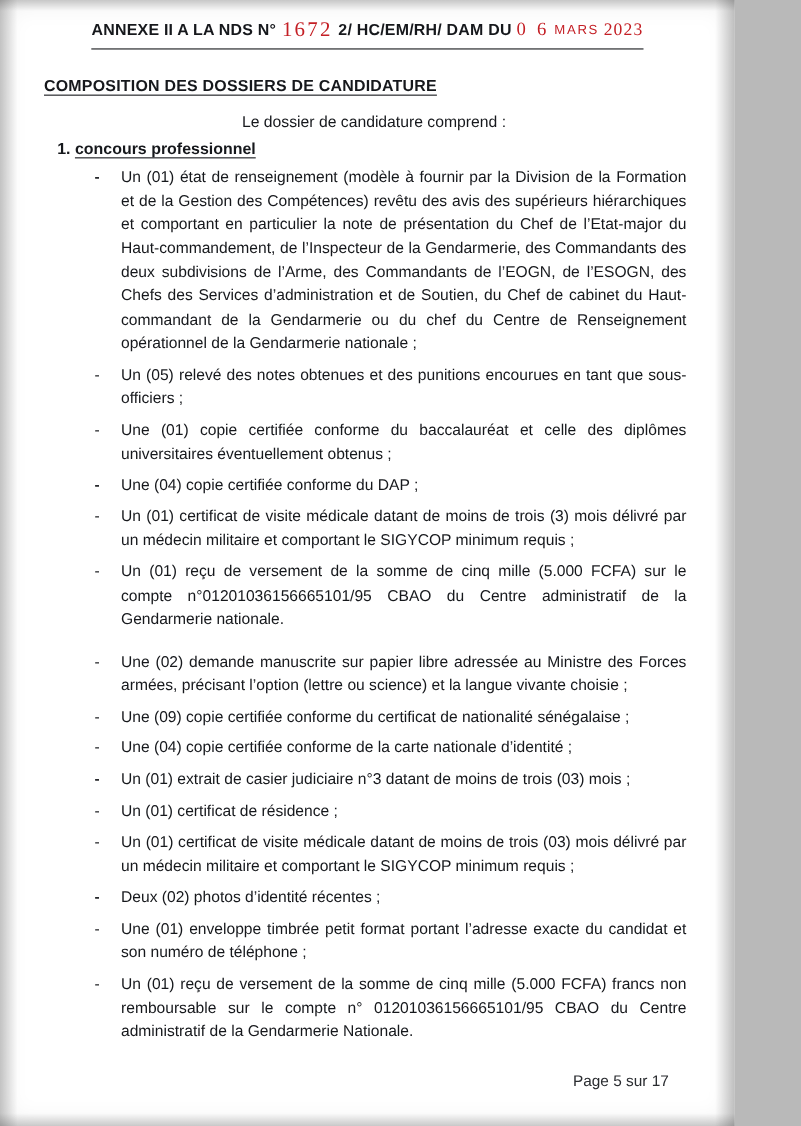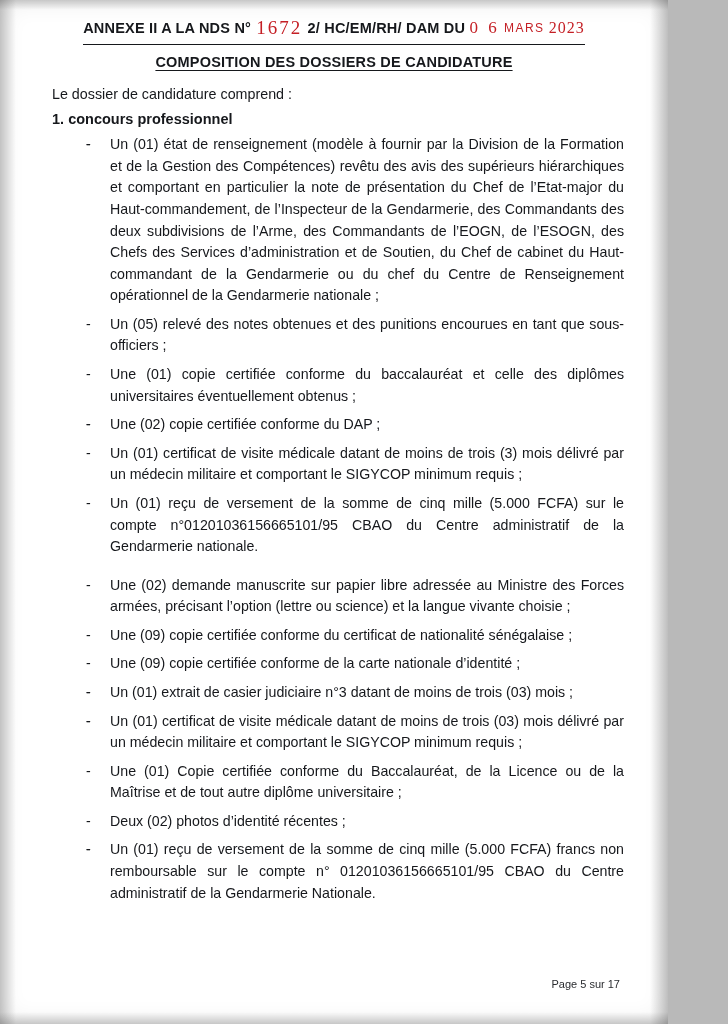--- a/index.html
+++ b/index.html
@@ -112,42 +112,44 @@
     font-weight: normal;
   }
   .hdr-underline {
     position: absolute;
     left: 0; right: 0;
     bottom: -2px;
     height: 1px;
     background: #16181c;
   }
   .doc-subtitle {
-    text-align: center;
-    font-weight: bold;
-    font-size: 14.5px;
-    margin-top: 9px;
+    text-align: left;
+    font-weight: bold;
+    font-size: 14.5px;
+    margin-top: 26px;
     text-decoration: underline;
     text-underline-offset: 3px;
   }
 
   
   .intro {
     font-size: 14.3px;
     margin: 13px 0 0 12px;
+    text-align: center;
   }
   .section-title {
     font-size: 14.5px;
     font-weight: bold;
     margin: 9px 0 4px 12px;
   }
   .section-title .num {
     font-weight: bold;
   }
   .section-title .name {
+    text-decoration: underline;
     text-underline-offset: 3px;
     margin-top: 28px;
   }
   ul.items {
     list-style: none;
     margin: 0;
     padding: 0 0 0 42px;
   }
   ul.items li {
     position: relative;
@@ -161,23 +163,23 @@
   ul.items li .dash {
     position: absolute;
     left: 4px;
     top: 0;
   }
   .gap-after-section {
     height: 10px;
   }
   .footer {
     position: absolute;
-    right: 48px;
+    right: 60px;
     bottom: 34px;
-    font-size: 11px;
+    font-size: 14px;
     color: #2a2c30;
   }
 </style>
 </head>
 <body>
 
 <div class="page">
   <div class="edge-left"></div>
   <div class="edge-right"></div>
   <div class="edge-top"></div>
@@ -203,37 +205,37 @@
     <div class="section-title">
       <span class="num">1.</span>
       <span class="name">concours professionnel</span>
     </div>
     <ul class="items">
       <li><span class="dash">-</span></li>
       <li><span class="dash">-</span><span>Un (01) état de renseignement (modèle à fournir par la Division de la Formation et de la Gestion des Compétences) revêtu des avis des supérieurs hiérarchiques et comportant en particulier la note de présentation du Chef de l’Etat-major du Haut-commandement, de l’Inspecteur de la Gendarmerie, des Commandants des deux subdivisions de l’Arme, des Commandants de l’EOGN, de l’ESOGN, des Chefs des Services d’administration et de Soutien, du Chef de cabinet du Haut-commandant de la Gendarmerie ou du chef du Centre de Renseignement opérationnel de la Gendarmerie nationale ;</span></li>
       <li><span class="dash">-</span><span>Un (05) relevé des notes obtenues et des punitions encourues en tant que sous-officiers ;</span></li>
       <li><span class="dash">-</span><span>Une (01) copie certifiée conforme du baccalauréat et celle des diplômes universitaires éventuellement obtenus ;</span></li>
       <li><span class="dash">-</span></li>
-      <li><span class="dash">-</span><span>Une (02) copie certifiée conforme du DAP ;</span></li>
+      <li><span class="dash">-</span><span>Une (04) copie certifiée conforme du DAP ;</span></li>
       <li><span class="dash">-</span><span>Un (01) certificat de visite médicale datant de moins de trois (3) mois délivré par un médecin militaire et comportant le SIGYCOP minimum requis ;</span></li>
       <li><span class="dash">-</span><span>Un (01) reçu de versement de la somme de cinq mille (5.000 FCFA) sur le compte n°01201036156665101/95 CBAO du Centre administratif de la Gendarmerie nationale.</span></li>
     </ul>
 
     <div class="gap-after-section"></div>
 
     <ul class="items">
       <li><span class="dash">-</span><span>Une (02) demande manuscrite sur papier libre adressée au Ministre des Forces armées, précisant l’option (lettre ou science) et la langue vivante choisie ;</span></li>
       <li><span class="dash">-</span><span>Une (09) copie certifiée conforme du certificat de nationalité sénégalaise ;</span></li>
-      <li><span class="dash">-</span><span>Une (09) copie certifiée conforme de la carte nationale d’identité ;</span></li>
+      <li><span class="dash">-</span><span>Une (04) copie certifiée conforme de la carte nationale d’identité ;</span></li>
       <li><span class="dash">-</span></li>
       <li><span class="dash">-</span><span>Un (01) extrait de casier judiciaire n°3 datant de moins de trois (03) mois ;</span></li>
-      <li><span class="dash">-</span></li>
+      <li><span class="dash">-</span><span>Un (01) certificat de résidence ;</span></li>
       <li><span class="dash">-</span><span>Un (01) certificat de visite médicale datant de moins de trois (03) mois délivré par un médecin militaire et comportant le SIGYCOP minimum requis ;</span></li>
-      <li><span class="dash">-</span><span>Une (01) Copie certifiée conforme du Baccalauréat, de la Licence ou de la Maîtrise et de tout autre diplôme universitaire ;</span></li>
+      <li><span class="dash">-</span></li>
       <li><span class="dash">-</span><span>Deux (02) photos d’identité récentes ;</span></li>
-      <li><span class="dash">-</span></li>
+      <li><span class="dash">-</span><span>Une (01) enveloppe timbrée petit format portant l’adresse exacte du candidat et son numéro de téléphone ;</span></li>
       <li><span class="dash">-</span><span>Un (01) reçu de versement de la somme de cinq mille (5.000 FCFA) francs non remboursable sur le compte n° 01201036156665101/95 CBAO du Centre administratif de la Gendarmerie Nationale.</span></li>
     </ul>
 
   </div>
 
   <div class="footer">Page 5 sur 17</div>
 </div>
 
 </body></html>

